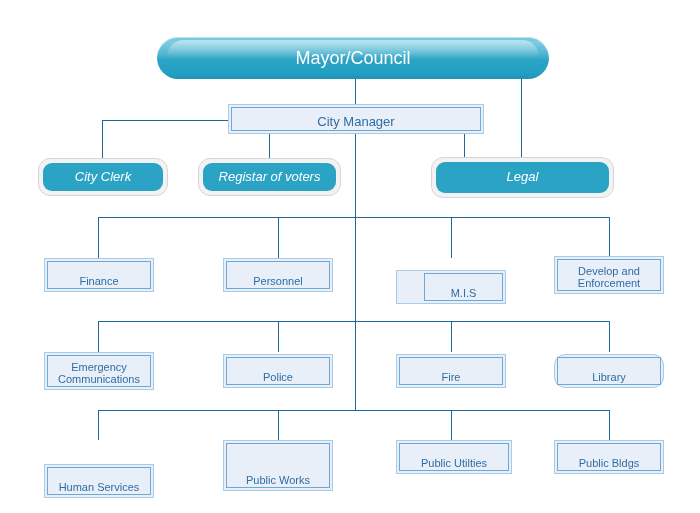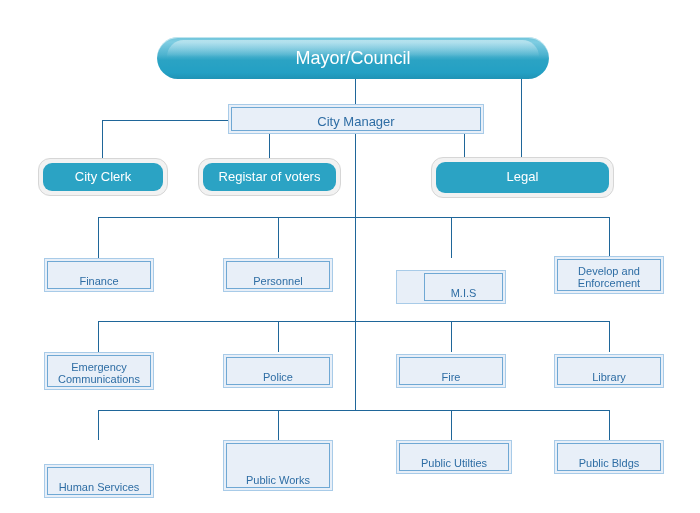--- a/index.html
+++ b/index.html
@@ -78,20 +78,21 @@
     width: 100%;
     height: 100%;
     border-radius: 9px;
     background: #2ba3c4;
     display: flex;
     align-items: center;
     justify-content: center;
     color: #ffffff;
     font-size: 13px;
     box-sizing: border-box;
+    font-style: italic;
   }
 
   
   .rect-node {
     position: absolute;
     background: #e8eff8;
     border: 1px solid #a8cbe8;
     padding: 2px;
     box-sizing: border-box;
   }
@@ -210,21 +211,21 @@
       <span class="node-label">Police</span>
     </span>
   </div>
 
   <div class="rect-node" style="left:396px; top:354px; width:110px; height:34px;">
     <span class="inner">
       <span class="node-label">Fire</span>
     </span>
   </div>
 
-  <div class="rect-node" style="left:554px; top:354px; width:110px; height:34px;">
+  <div class="rect-node" style="left:554px; top:354px; width:110px; height:34px;border-radius:11px;">
     <span class="inner">
       <span class="node-label">Library</span>
     </span>
   </div>
 
   <div class="rect-node" style="left:44px; top:464px; width:110px; height:34px;">
     <span class="inner">
       <span class="node-label">Human Services</span>
     </span>
   </div>

